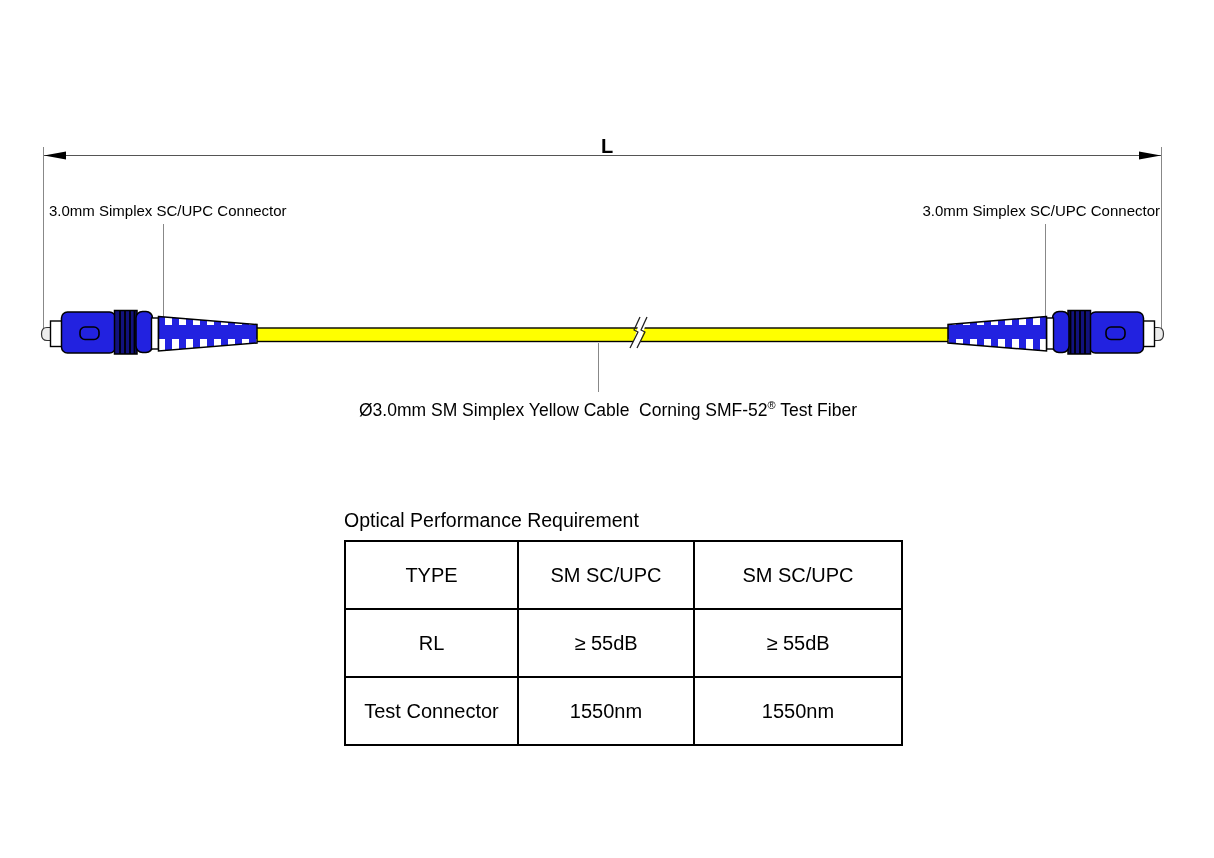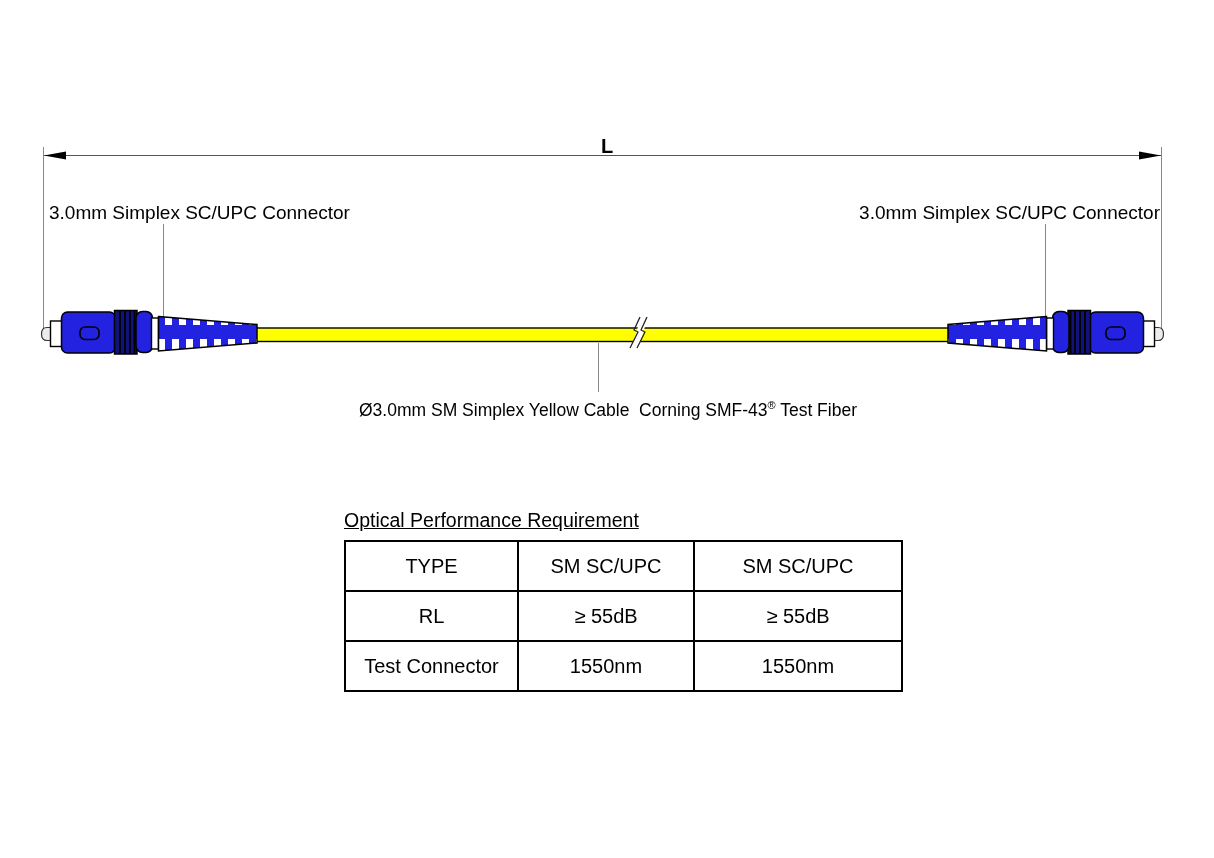--- a/index.html
+++ b/index.html
@@ -33,39 +33,39 @@
   .p-white{fill:#ffffff;}
   .thin{stroke:var(--line-gray);stroke-width:1;fill:none;}
   .dimline{stroke:#555;stroke-width:1;fill:none;}
   .arrow{fill:#000;stroke:none;}
   .break-line{fill:none;stroke:#222;stroke-width:1.3;stroke-linejoin:round;}
   .break-gap{fill:#ffffff;stroke:none;}
 
   
   .lbl{position:absolute;white-space:nowrap;line-height:1.15;}
   .dim-l{left:601px;top:135px;font-size:20px;font-weight:bold;}
-  .conn-lbl{top:202px;font-size:19px;}
+  .conn-lbl{top:202px;font-size:15px;}
   .conn-lbl.left{left:49px;}
   .conn-lbl.right{right:54px;}
   .cable-lbl{left:608px;top:399px;transform:translateX(-50%);font-size:17.5px;}
   .cable-lbl span{white-space:pre;}
   .cable-lbl sup{font-size:11px;white-space:pre;}
-  .tbl-title{left:344px;top:509px;font-size:19.5px;text-decoration:underline;}
+  .tbl-title{left:344px;top:509px;font-size:19.5px;}
 
   table.spec{
     position:absolute;left:344px;top:540px;
     border-collapse:collapse;table-layout:fixed;
   }
   table.spec td{
     border:2px solid #000;
     height:40px;
     font-size:20px;
     text-align:center;
     vertical-align:middle;
-    padding:4px 4px;
+    padding:13px 4px;
   }
   .col1{width:163px;}
   .col2{width:166px;}
   .col3{width:198px;}
 </style>
 </head>
 <body>
 
 <div class="canvas">
 
@@ -116,21 +116,21 @@
 
     <use href="#sc-connector" xlink:href="#sc-connector" transform="translate(1205,0) scale(-1,1)"></use>
   </svg>
 
   <div class="lbl dim-l">L</div>
 
   <div class="lbl conn-lbl left">3.0mm Simplex SC/UPC Connector</div>
   <div class="lbl conn-lbl right">3.0mm Simplex SC/UPC Connector</div>
 
   <div class="lbl cable-lbl">
-    <span>Ø3.0mm SM Simplex Yellow Cable  Corning SMF-43</span><sup>®</sup><span> Test Fiber</span>
+    <span>Ø3.0mm SM Simplex Yellow Cable  Corning SMF-52</span><sup>®</sup><span> Test Fiber</span>
   </div>
 
   <div class="lbl tbl-title">Optical Performance Requirement</div>
 
   <table class="spec">
     <tbody>
       <tr>
         <td class="col1">TYPE</td>
         <td class="col2">SM SC/UPC</td>
         <td class="col3">SM SC/UPC</td>

